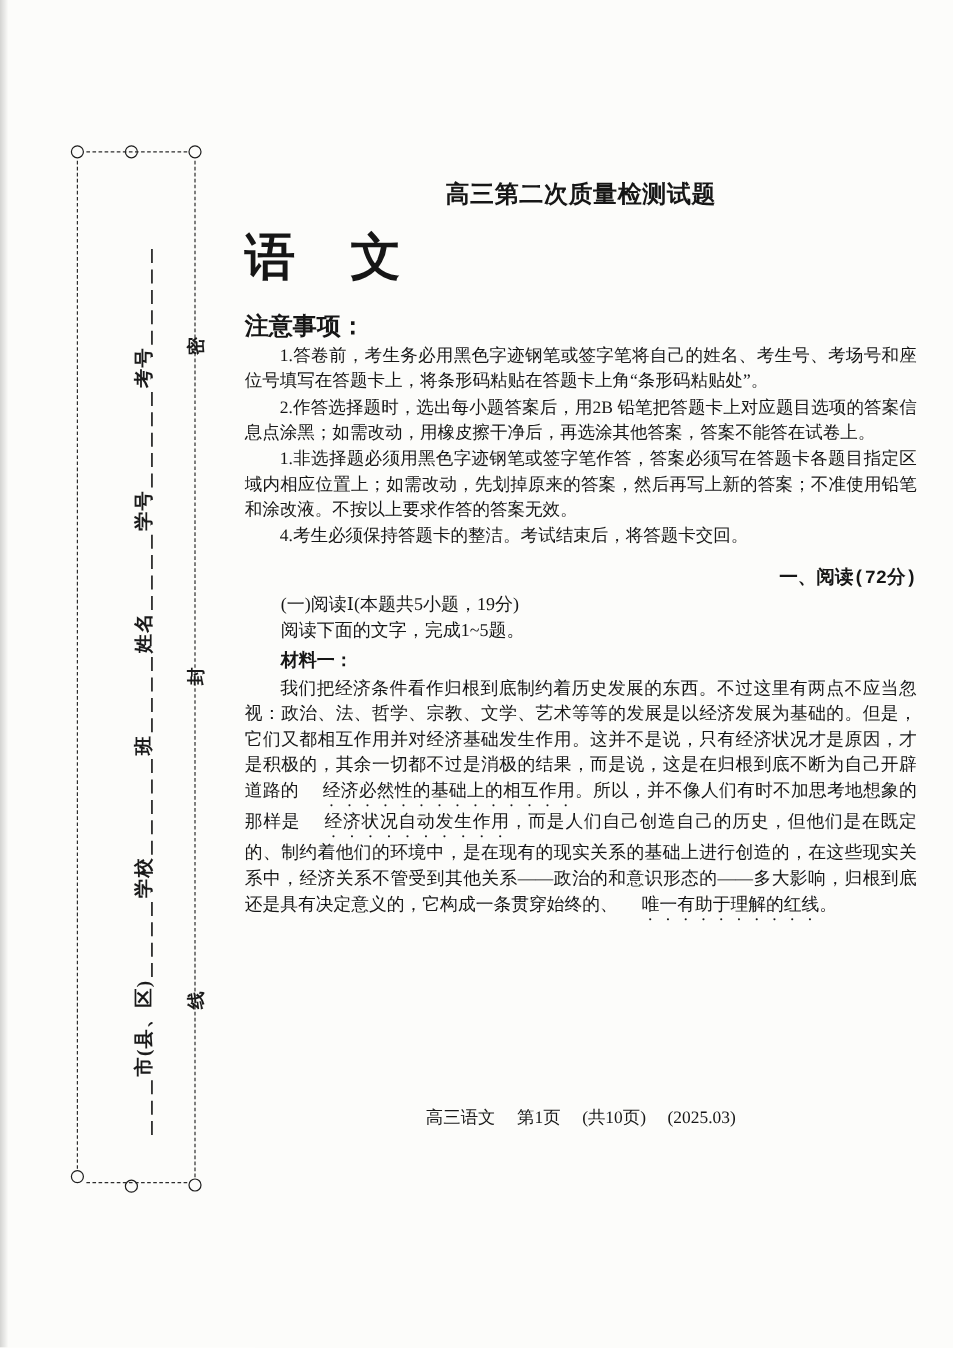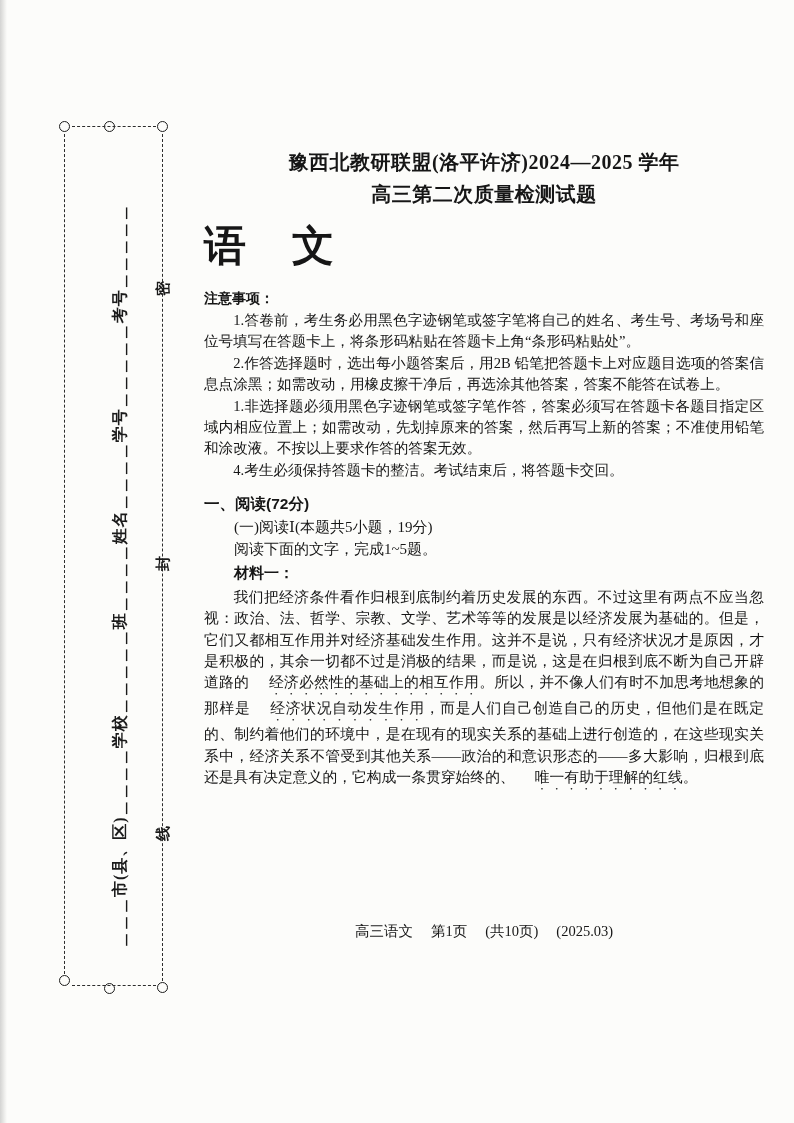--- a/index.html
+++ b/index.html
@@ -34,30 +34,31 @@
   .content { position:absolute; left:204px; top:146px; width:560px; }
   .title-line {
     margin:0; text-align:center;
     font-size:20px; font-weight:700; line-height:1.6; letter-spacing:0.5px;
   }
   .subject {
     margin:8px 0 16px; 
     font-size:42px; font-weight:700; letter-spacing:2px;
   }
   .notice-heading {
-    margin:1px 0 2px; font-size:14px; font-weight:700;
+    margin:1px 0 2px; font-size:20px; font-weight:700;
     font-family:"Liberation Sans","DejaVu Sans",sans-serif;
   }
   .notice-item {
     margin:0; font-size:14.6px; line-height:21.4px;
     text-indent:2em; text-align:justify;
   }
   .section-title {
     margin:13px 0 2px; font-size:15.5px; font-weight:700;
-    font-family:Liberation Sans, sans-serif;
+    font-family:Liberation Mono, monospace;
+    text-align:right;
   }
   .subsection { margin:0; font-size:15px; line-height:21.8px; text-indent:2em; }
   .material-label {
     margin:3px 0 4px; font-size:15px; font-weight:700; text-indent:2em;
     font-family:"Liberation Sans","DejaVu Sans",sans-serif;
   }
   .body-para {
     margin:0 0 5px; font-size:14.8px; line-height:21.4px;
     text-indent:2em; text-align:justify;
   }
@@ -90,21 +91,20 @@
   <div class="dash-v" style="left:162px;top:134px;height:847px;"></div>
   <div class="dash-h" style="left:72px;top:985px;width:84px;"></div>
 
   <div class="v-labels">＿＿＿市(县、区)＿＿＿＿学校＿＿＿＿＿班＿＿＿＿姓名＿＿＿＿学号＿＿＿＿＿考号＿＿＿＿＿</div>
 
   <span class="seal-char" style="top:278px;">密</span>
   <span class="seal-char" style="top:553px;">封</span>
   <span class="seal-char" style="top:823px;">线</span>
 
   <div class="content">
-    <p class="title-line">豫西北教研联盟(洛平许济)2024—2025 学年</p>
     <p class="title-line">高三第二次质量检测试题</p>
     <p class="subject">语　文</p>
 
     <div>
       <p class="notice-heading">注意事项：</p>
       <p class="notice-item">1.答卷前，考生务必用黑色字迹钢笔或签字笔将自己的姓名、考生号、考场号和座位号填写在答题卡上，将条形码粘贴在答题卡上角“条形码粘贴处”。</p>
       <p class="notice-item">2.作答选择题时，选出每小题答案后，用2B 铅笔把答题卡上对应题目选项的答案信息点涂黑；如需改动，用橡皮擦干净后，再选涂其他答案，答案不能答在试卷上。</p>
       <p class="notice-item">1.非选择题必须用黑色字迹钢笔或签字笔作答，答案必须写在答题卡各题目指定区域内相应位置上；如需改动，先划掉原来的答案，然后再写上新的答案；不准使用铅笔和涂改液。不按以上要求作答的答案无效。</p>
       <p class="notice-item">4.考生必须保持答题卡的整洁。考试结束后，将答题卡交回。</p>
     </div>

